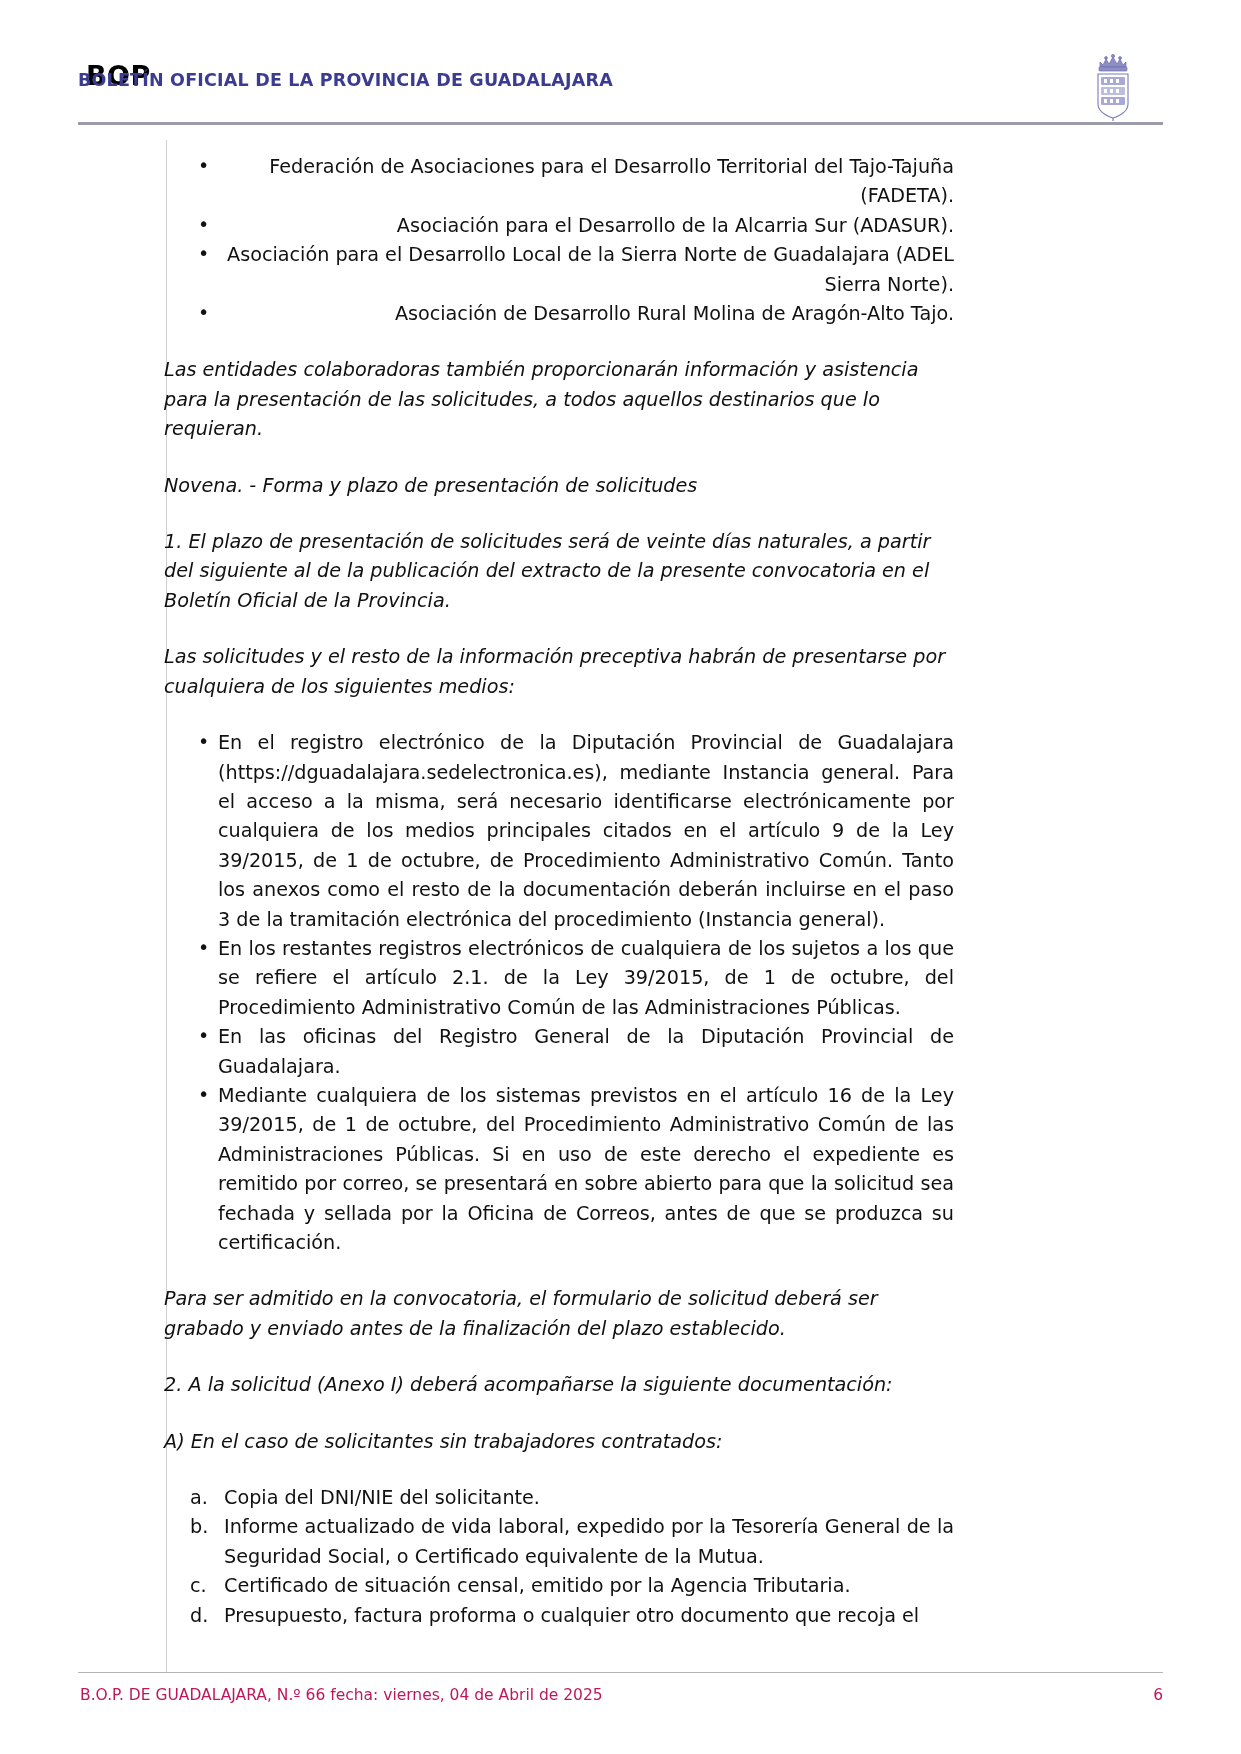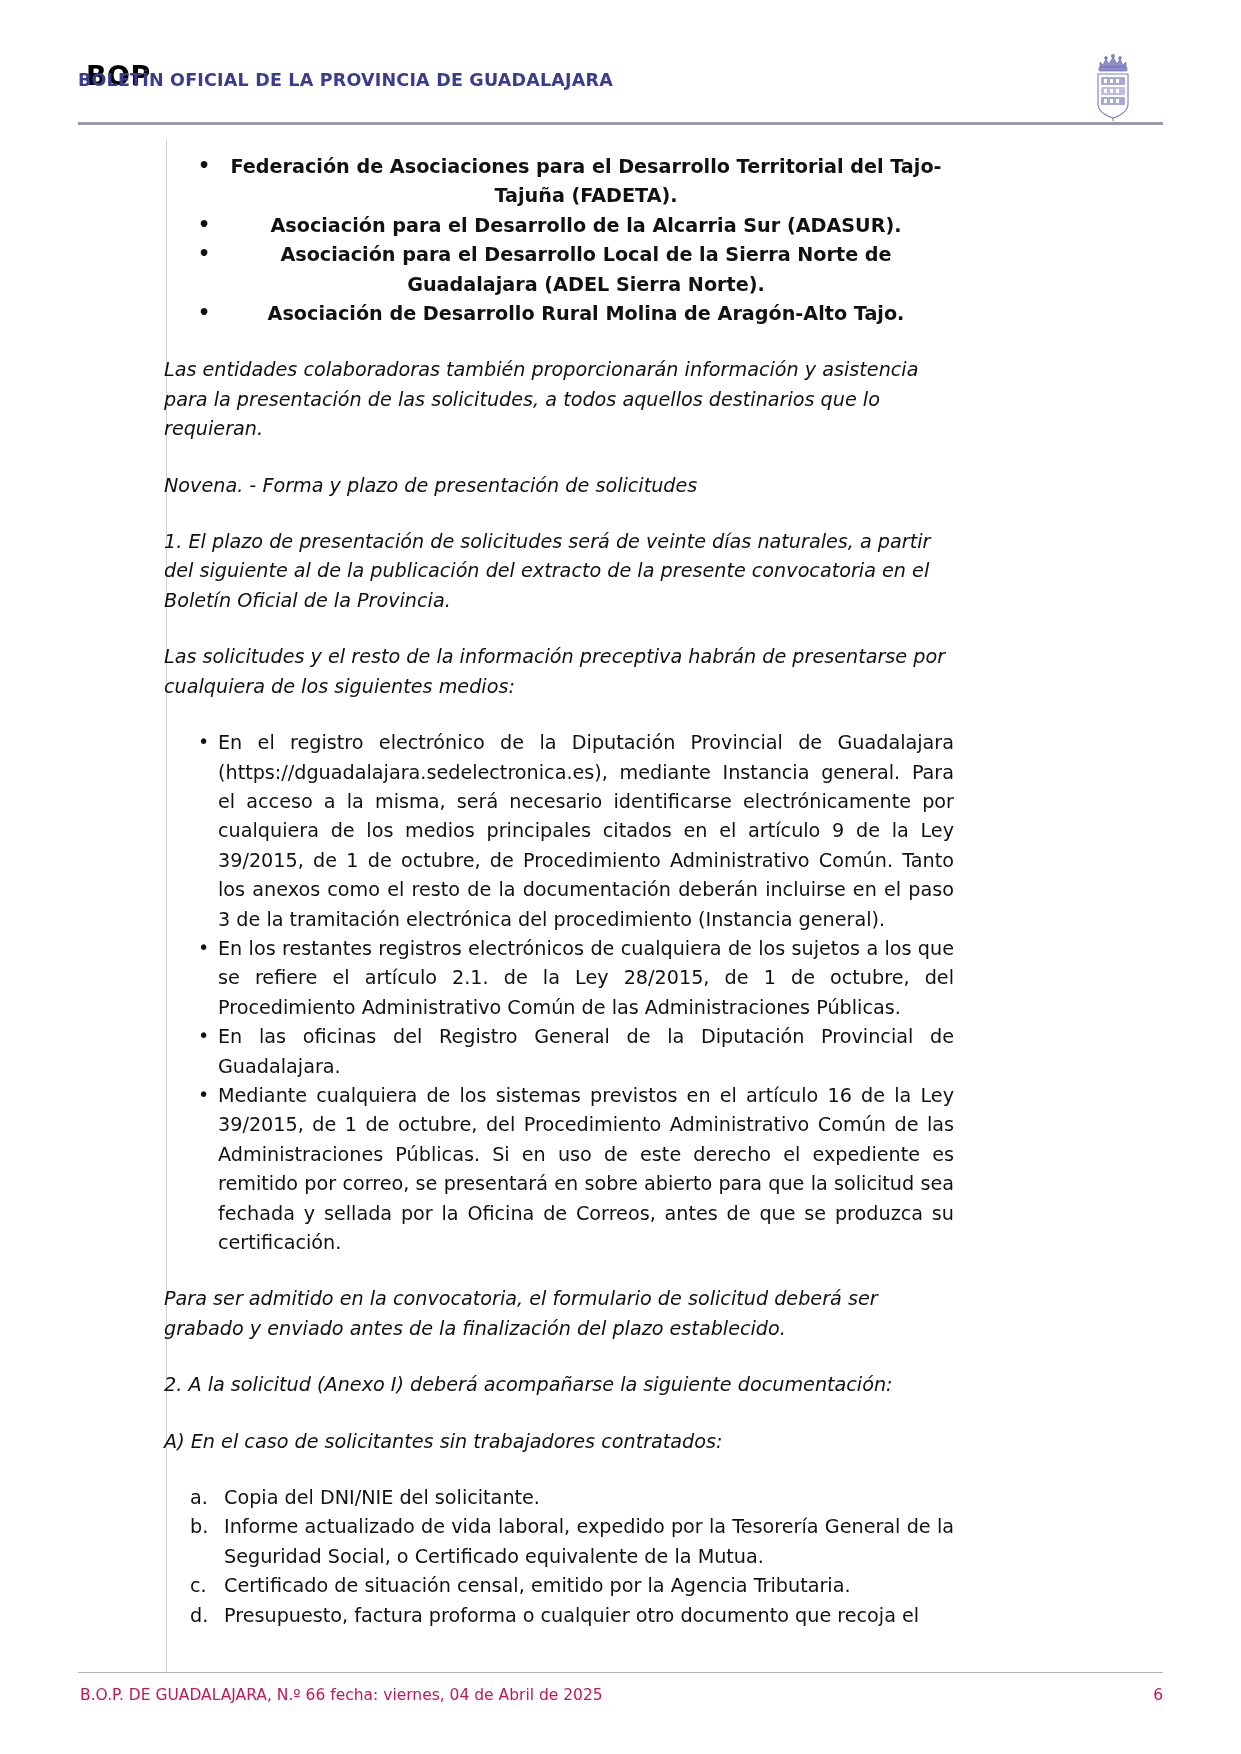--- a/index.html
+++ b/index.html
@@ -109,22 +109,21 @@
   }
   ul.bullets > li::before {
     content: "\2022";
     position: absolute;
     left: 34px;
     top: -1px;
     font-size: 19px;
     line-height: 29.4px;
   }
   ul.bullets.nojust > li {
-    text-align: center;
-    font-weight: bold;
+    text-align: right;
   }
 
   ol.letters {
     list-style: none;
     margin: 0 0 0 0;
     padding: 0;
     counter-reset: lettercount;
   }
   ol.letters > li {
     position: relative;
@@ -228,21 +227,21 @@
     <p class="para">Las entidades colaboradoras también proporcionarán información y asistencia para la presentación de las solicitudes, a todos aquellos destinarios que lo requieran.</p>
 
     <p class="para">Novena. - Forma y plazo de presentación de solicitudes</p>
 
     <p class="para">1. El plazo de presentación de solicitudes será de veinte días naturales, a partir del siguiente al de la publicación del extracto de la presente convocatoria en el Boletín Oficial de la Provincia.</p>
 
     <p class="para">Las solicitudes y el resto de la información preceptiva habrán de presentarse por cualquiera de los siguientes medios:</p>
 
     <ul class="bullets">
       <li>En el registro electrónico de la Diputación Provincial de Guadalajara (https://dguadalajara.sedelectronica.es), mediante Instancia general. Para el acceso a la misma, será necesario identificarse electrónicamente por cualquiera de los medios principales citados en el artículo 9 de la Ley 39/2015, de 1 de octubre, de Procedimiento Administrativo Común. Tanto los anexos como el resto de la documentación deberán incluirse en el paso 3 de la tramitación electrónica del procedimiento (Instancia general).</li>
-      <li>En los restantes registros electrónicos de cualquiera de los sujetos a los que se refiere el artículo 2.1. de la Ley 28/2015, de 1 de octubre, del Procedimiento Administrativo Común de las Administraciones Públicas.</li>
+      <li>En los restantes registros electrónicos de cualquiera de los sujetos a los que se refiere el artículo 2.1. de la Ley 39/2015, de 1 de octubre, del Procedimiento Administrativo Común de las Administraciones Públicas.</li>
       <li>En las oficinas del Registro General de la Diputación Provincial de Guadalajara.</li>
       <li>Mediante cualquiera de los sistemas previstos en el artículo 16 de la Ley 39/2015, de 1 de octubre, del Procedimiento Administrativo Común de las Administraciones Públicas. Si en uso de este derecho el expediente es remitido por correo, se presentará en sobre abierto para que la solicitud sea fechada y sellada por la Oficina de Correos, antes de que se produzca su certificación.</li>
     </ul>
 
     <p class="para">Para ser admitido en la convocatoria, el formulario de solicitud deberá ser grabado y enviado antes de la finalización del plazo establecido.</p>
 
     <p class="para">2. A la solicitud (Anexo I) deberá acompañarse la siguiente documentación:</p>
 
     <p class="para">A) En el caso de solicitantes sin trabajadores contratados:</p>
 

